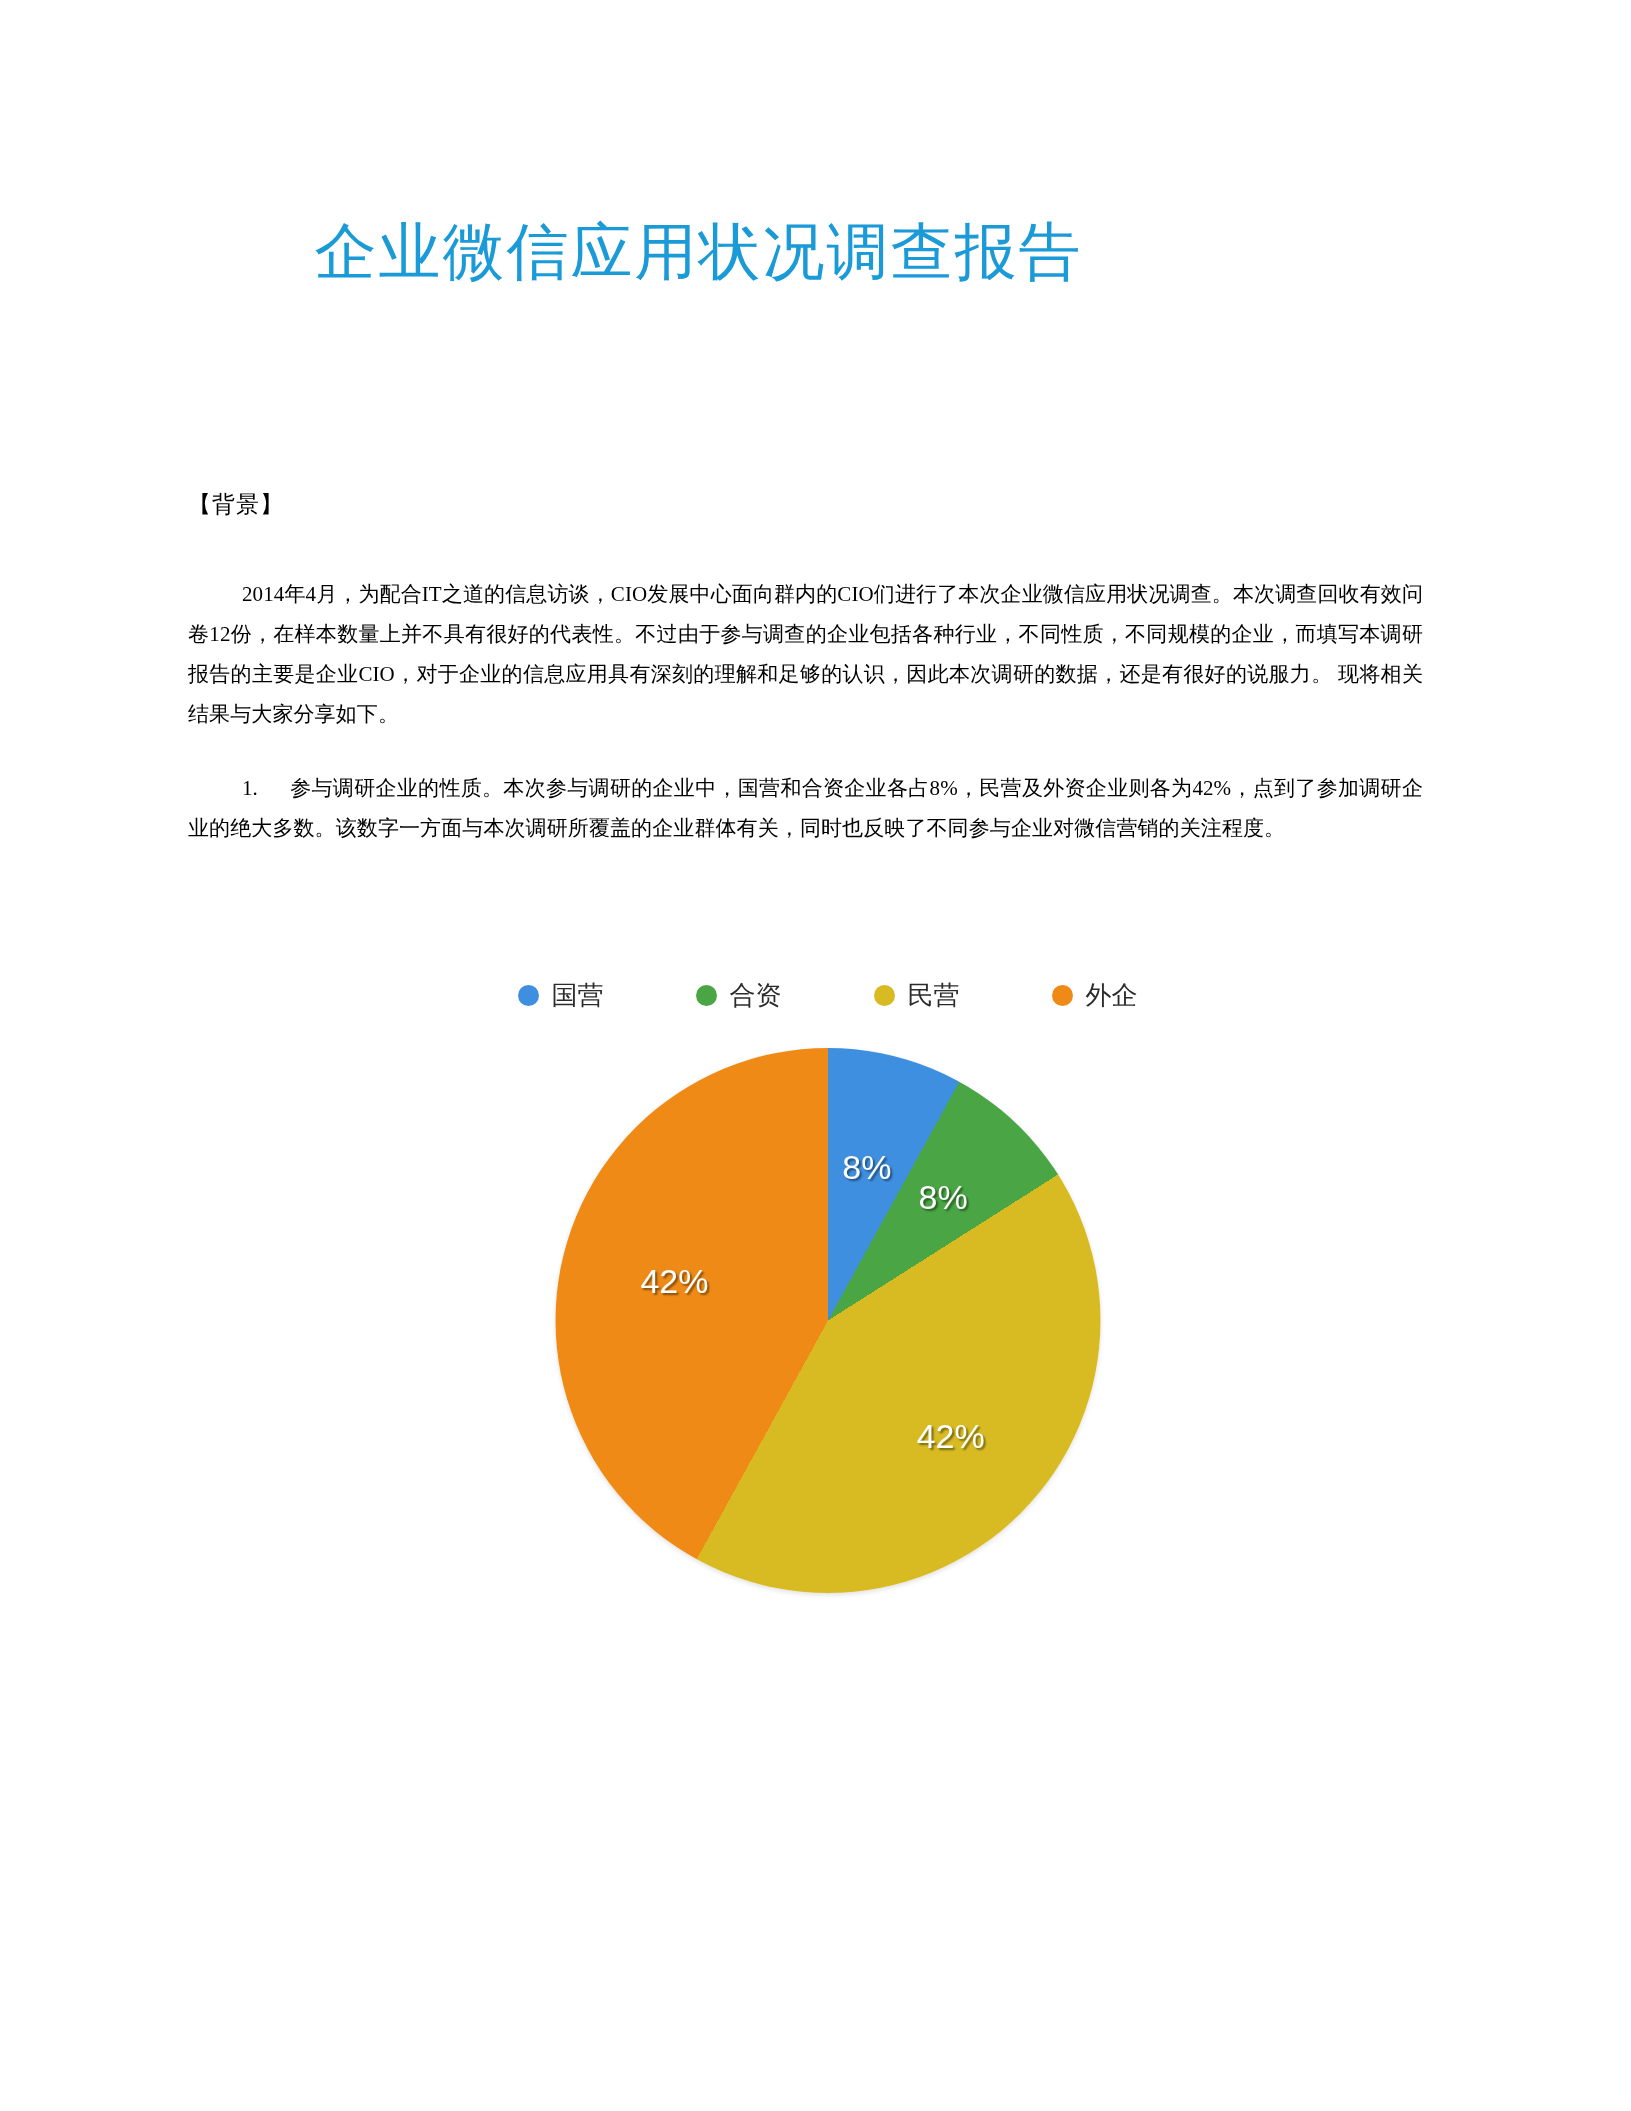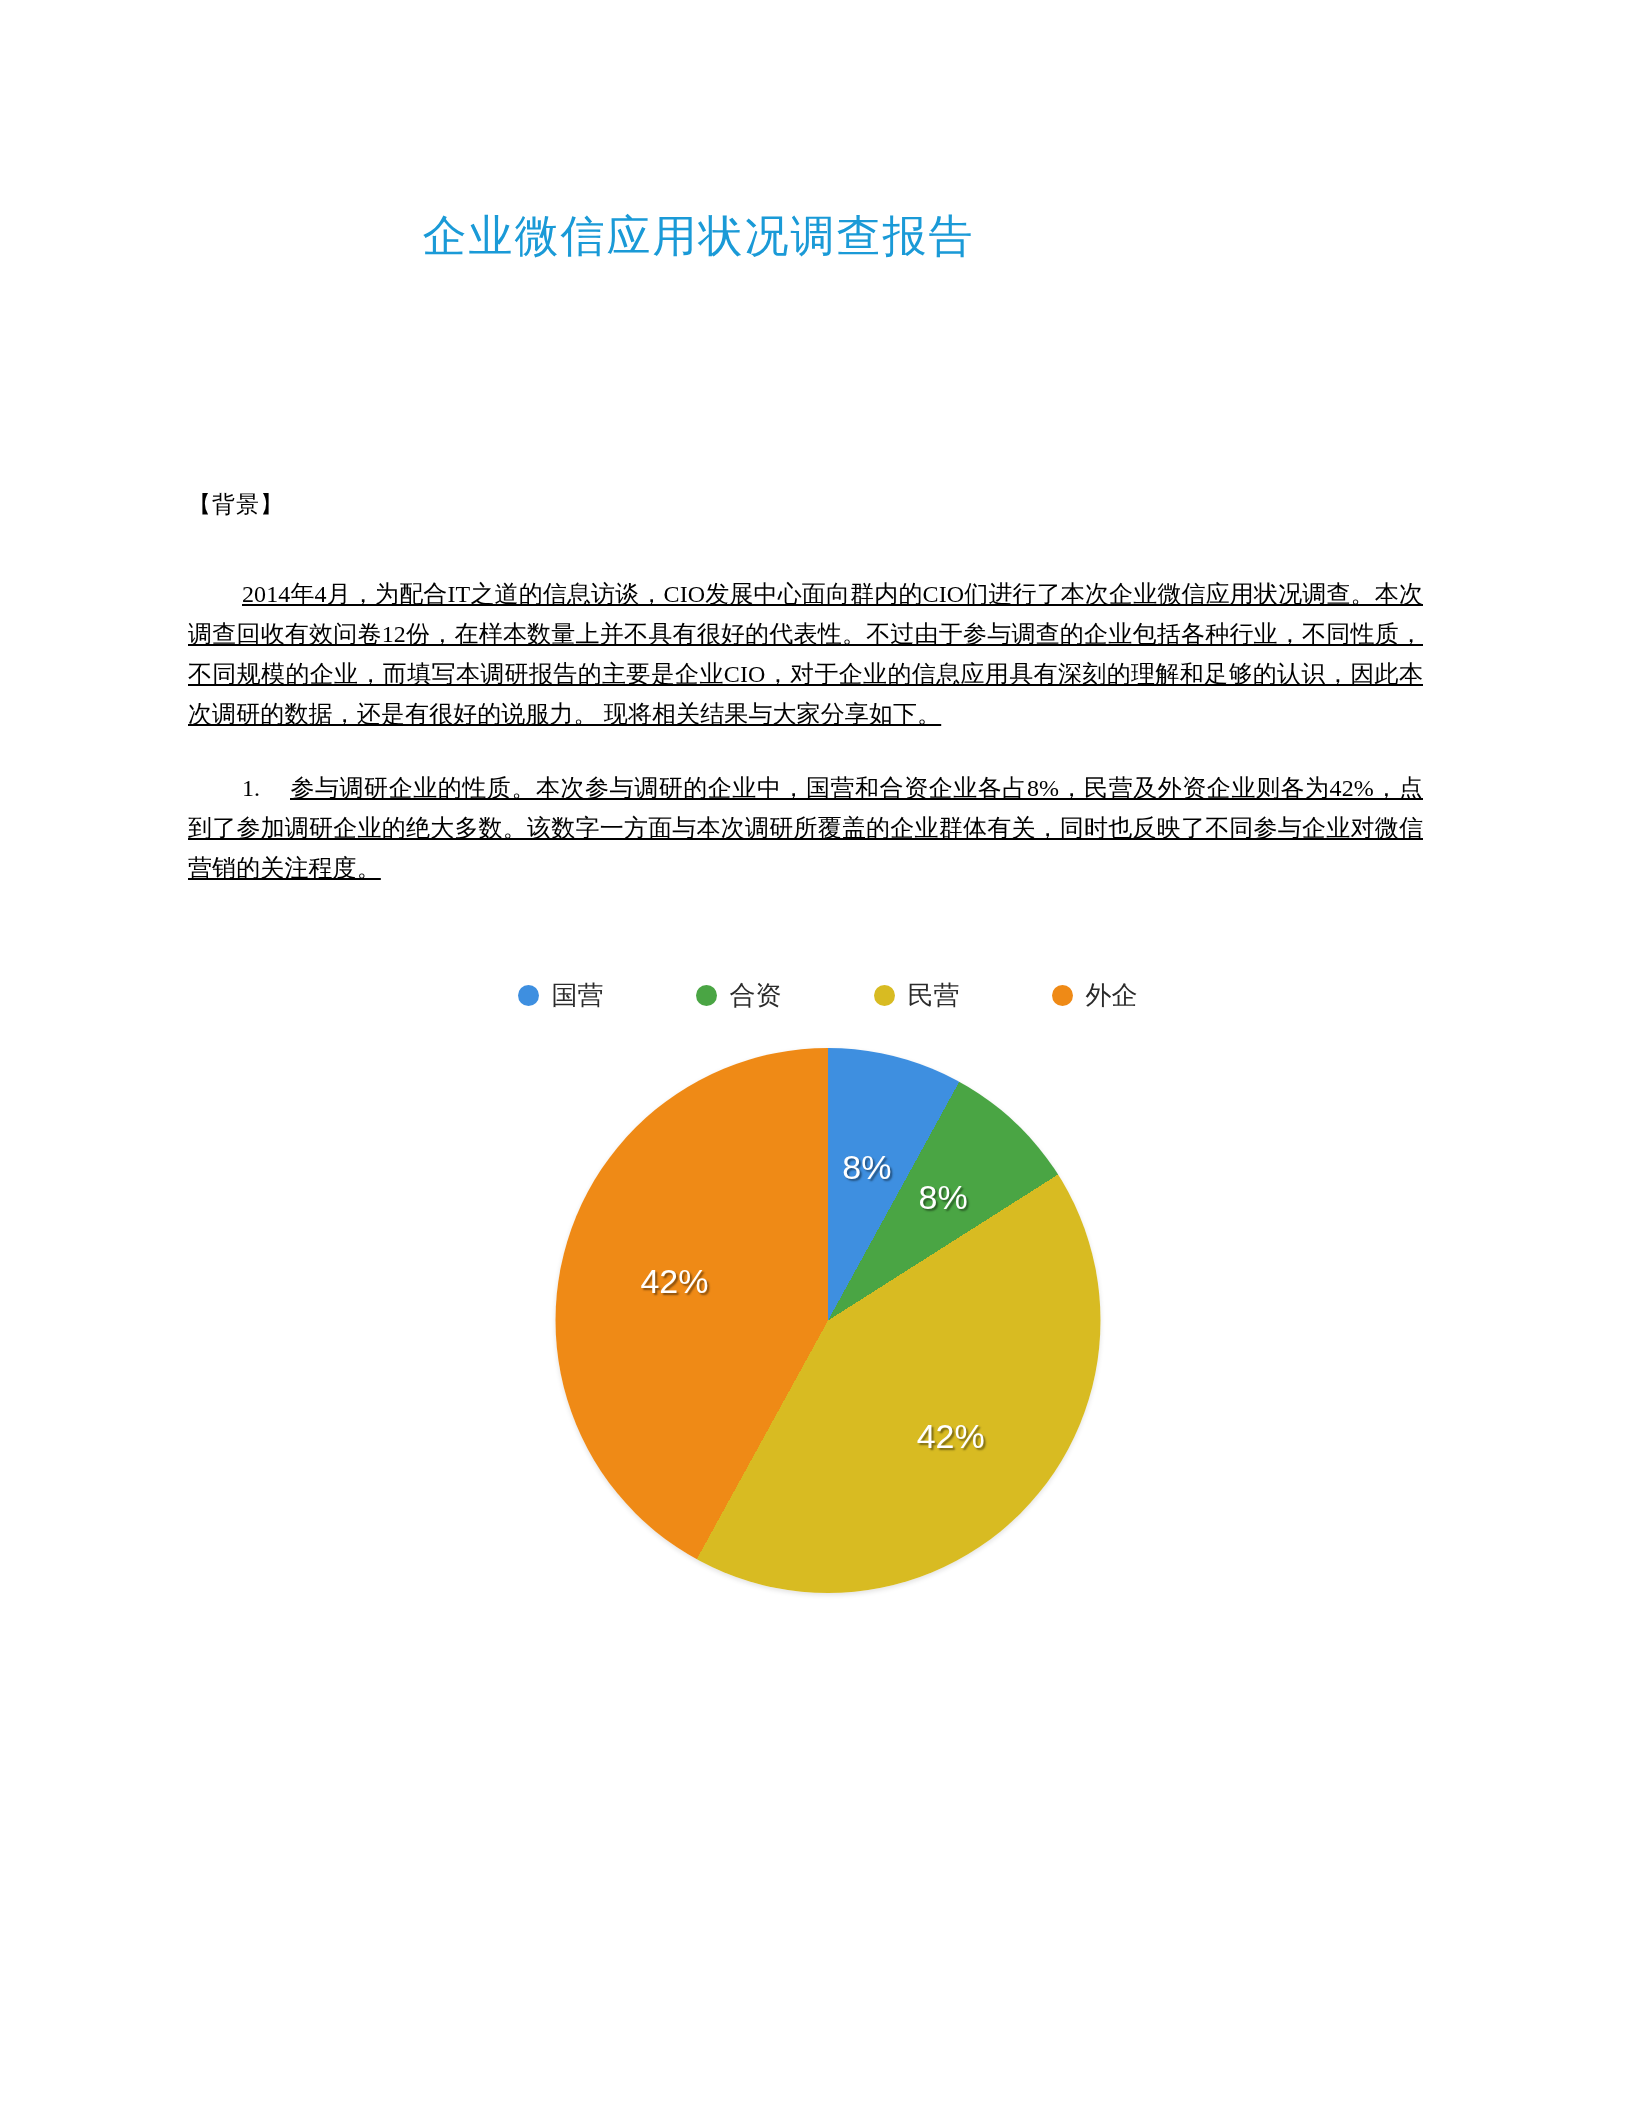--- a/index.html
+++ b/index.html
@@ -24,25 +24,25 @@
     box-sizing: border-box;
   }
 
   
   .doc-title {
     position: absolute;
     top: 172px;
     left: 0;
     width: 1397px;
     text-align: center;
-    font-size: 44px;
+    font-size: 62px;
     line-height: 76px;
     letter-spacing: 2px;
     color: #1a9ad7;
-    font-family: Liberation Mono, monospace;
+    font-family: Liberation Serif, serif;
     font-weight: normal;
     white-space: nowrap;
   }
 
   
   .body-block {
     position: absolute;
     top: 488px;
     left: 188px;
     width: 1235px;
@@ -50,28 +50,27 @@
 
   .section-head {
     font-size: 23px;
     line-height: 34px;
     letter-spacing: 1px;
     margin: 0 0 52px 0;
     font-family: "Liberation Serif", "DejaVu Serif", serif;
   }
 
   .para {
-    font-size: 24px;
+    font-size: 21px;
     line-height: 40px;
     text-align: justify;
     text-justify: inter-character;
     margin: 0 0 34px 0;
     letter-spacing: 0.1px;
     font-family: "Liberation Serif", "DejaVu Serif", serif;
-    text-decoration: underline;
   }
   .para .indent { display: inline-block; width: 54px; }
   .para .num-indent { display: inline-block; width: 54px; }
   .para .listnum { display: inline-block; width: 48px; }
 
   
   .chart-area {
     position: absolute;
     top: 960px;
     left: 0;

